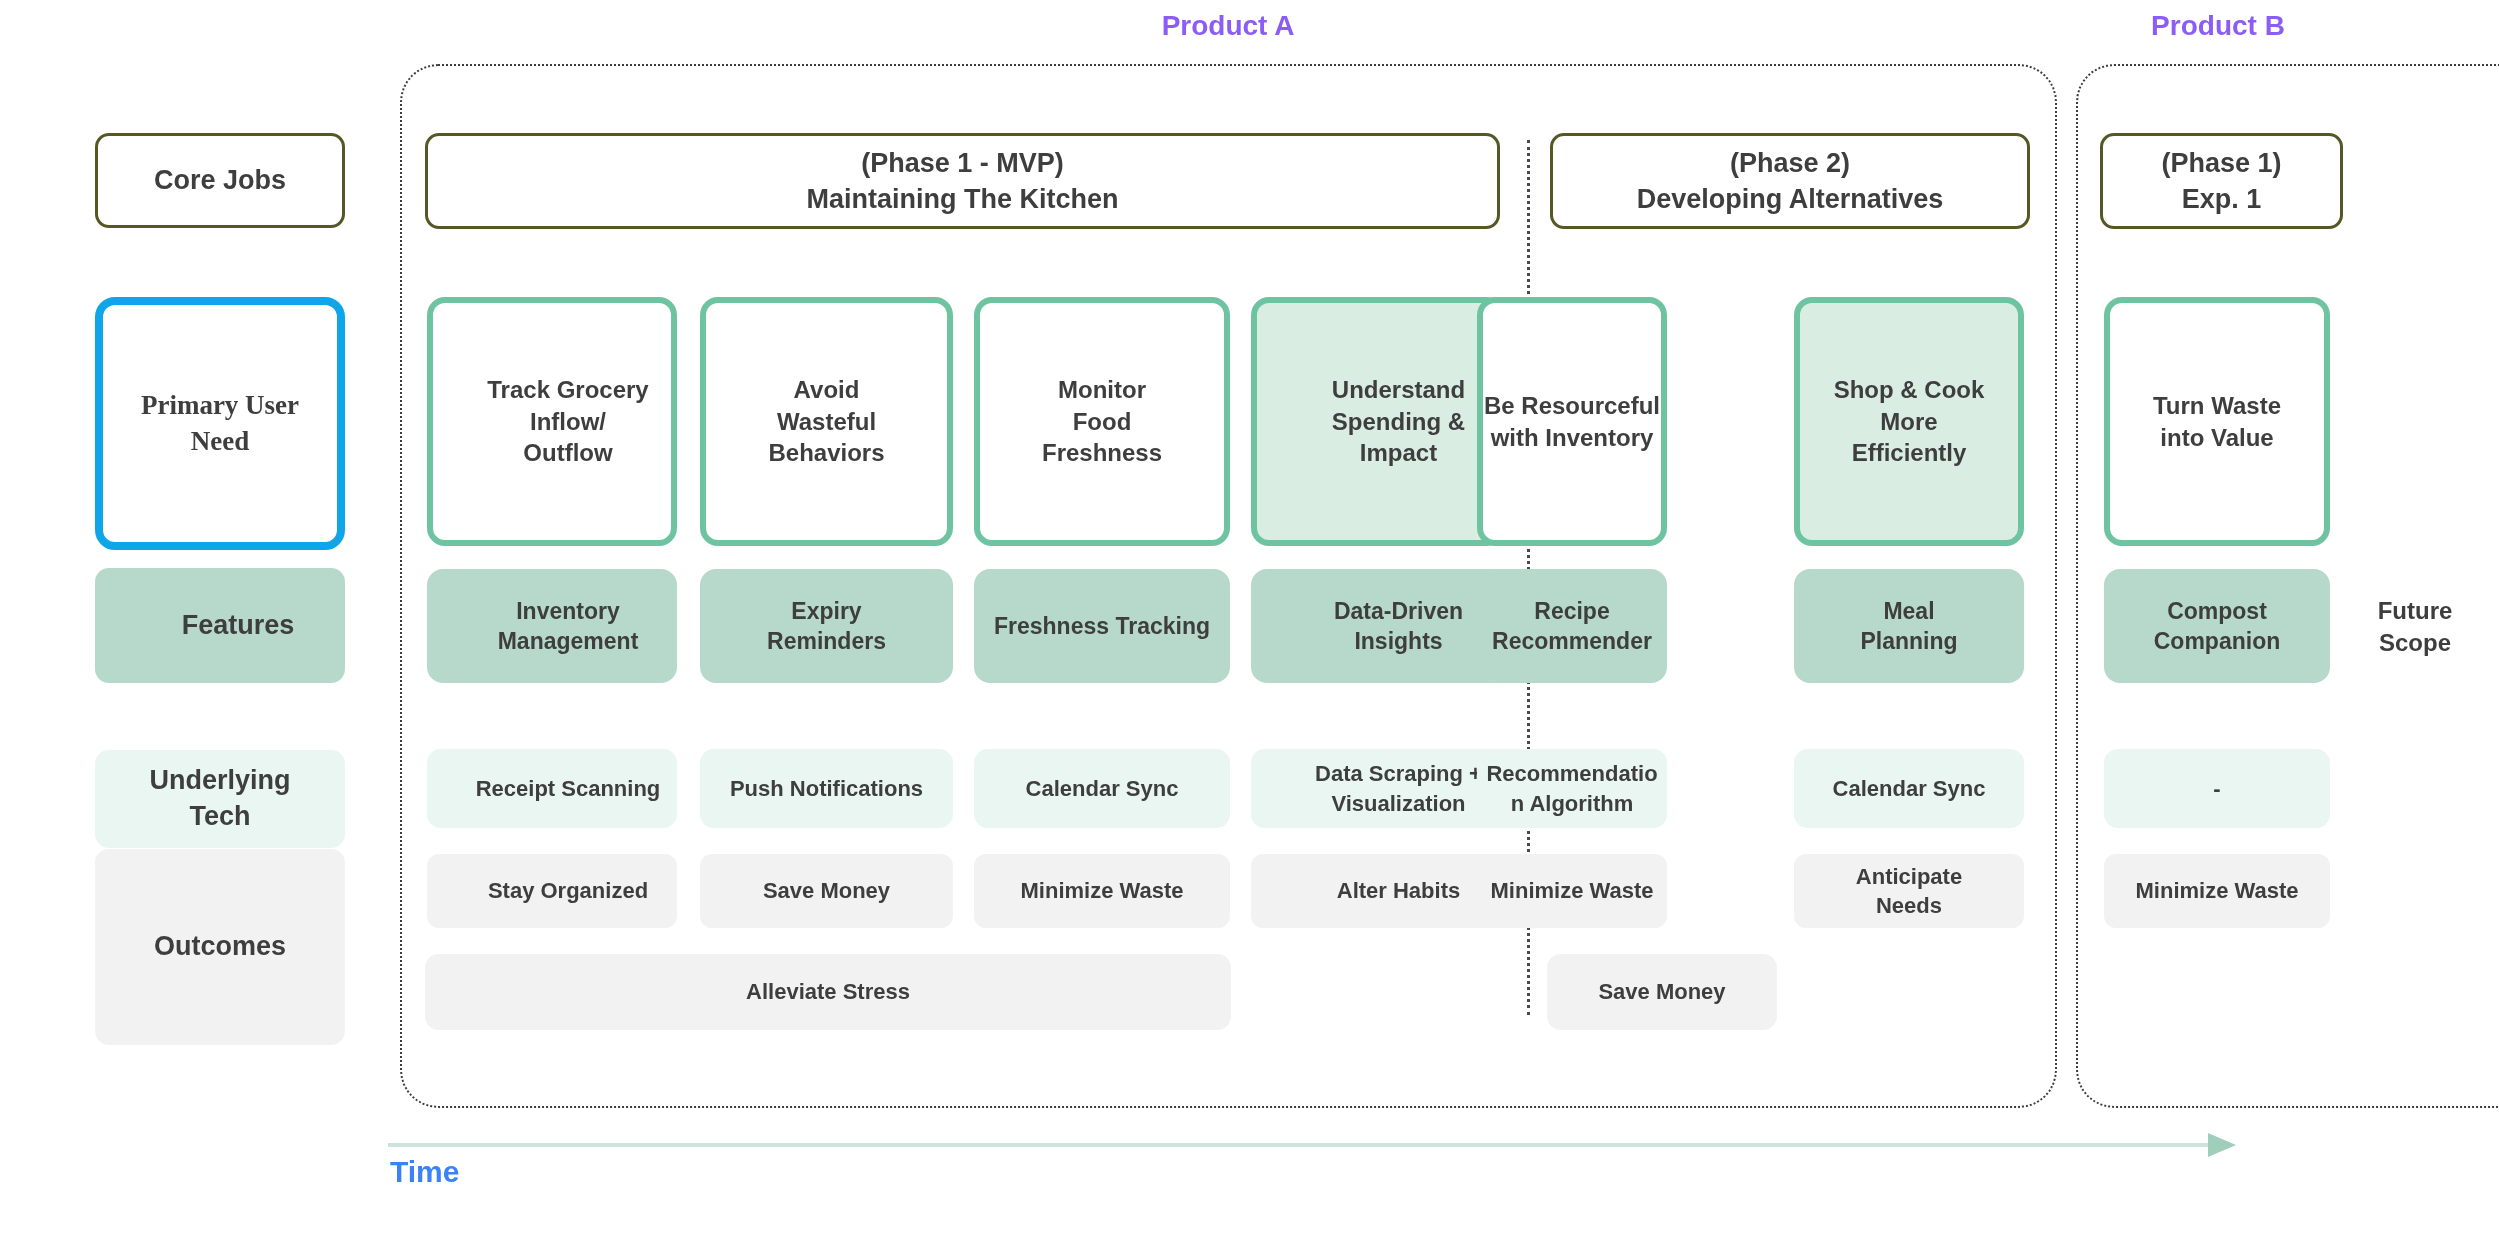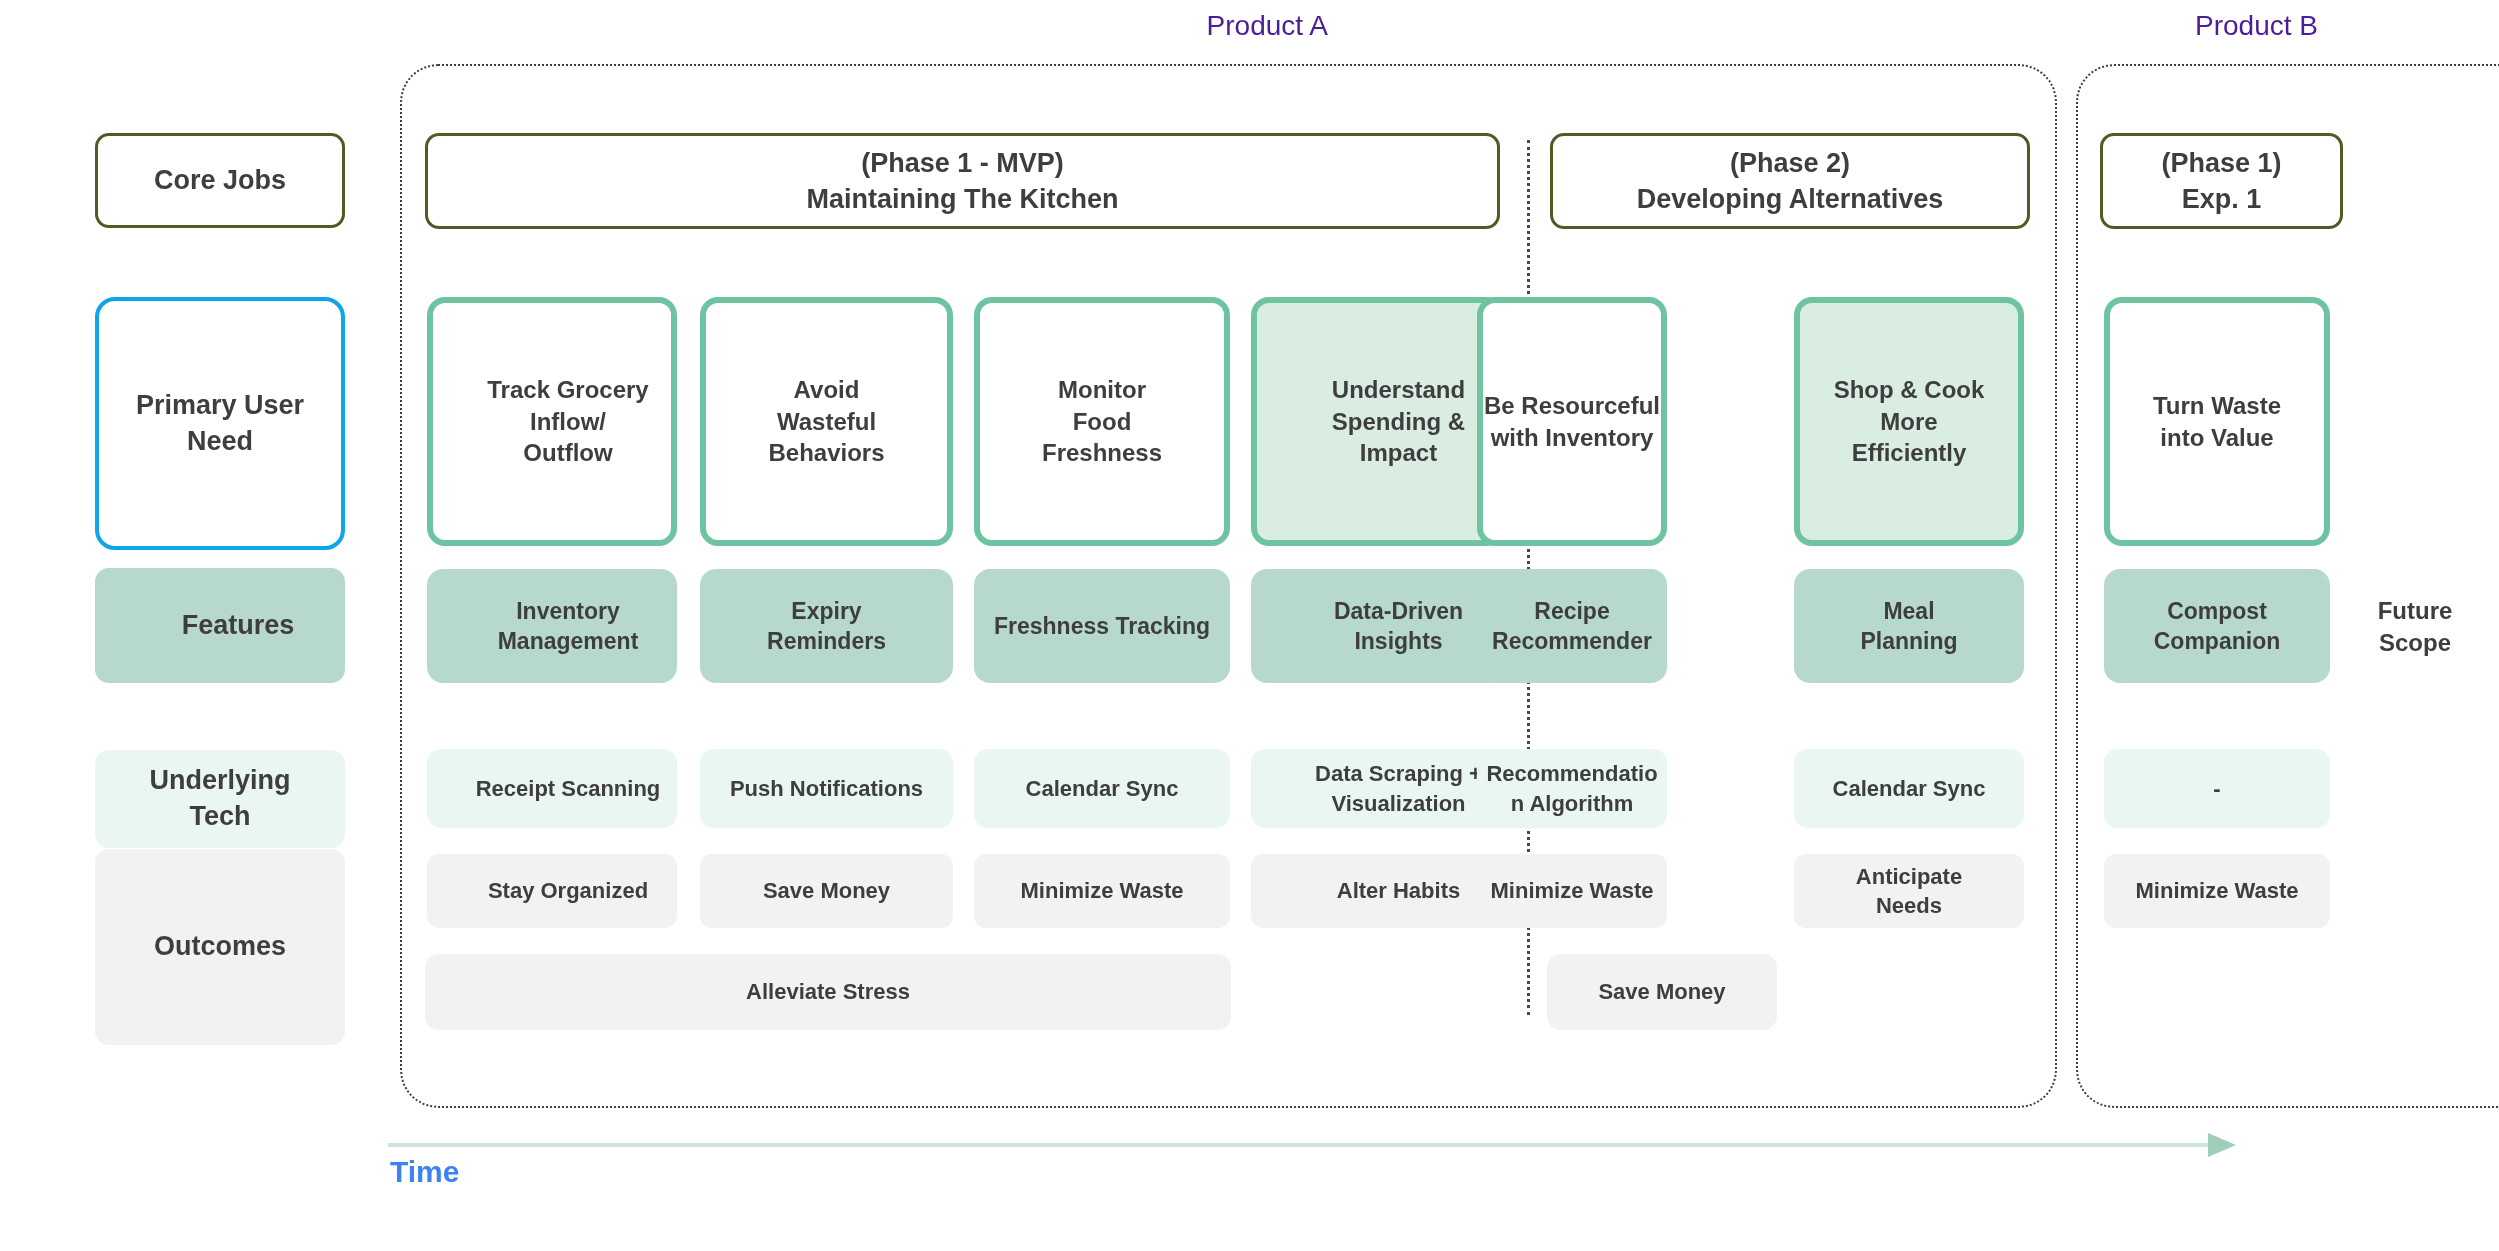--- a/index.html
+++ b/index.html
@@ -11,26 +11,26 @@
     position:absolute;display:flex;align-items:center;justify-content:center;
     text-align:center;font-weight:bold;color:#3e3e3e;white-space:pre-line;
     box-sizing:border-box;line-height:1.32;
   }
   
   .container{position:absolute;border:2.5px dotted #3c3c3c;border-radius:38px;box-sizing:border-box;}
   .cont-a{left:400px;top:64px;width:1657px;height:1044px;}
   .cont-b{left:2076px;top:64px;width:480px;height:1044px;}
   .phase-divider{position:absolute;left:1527px;top:140px;height:875px;width:0;border-left:3px dotted #4a4a4a;}
   
-  .prod-label{position:absolute;top:10px;width:200px;text-align:right;font-weight:normal;font-size:28px;color:#4c1d95;}
+  .prod-label{position:absolute;top:10px;width:200px;text-align:center;font-weight:bold;font-size:28px;color:#8b5cf6;}
   .pa{left:1128px;} .pb{left:2118px;}
   
   .leftcol{left:95px;width:250px;}
   .olive-box{border:3px solid #555724;border-radius:14px;background:#ffffff;font-size:27px;}
-  .green-outline{border:4px solid #0ea5e9;border-radius:20px;background:#ffffff;}
+  .green-outline{border:8px solid #0ea5e9;border-radius:20px;background:#ffffff;font-family:Liberation Serif, serif;}
   .r-corejobs{top:133px;height:95px;}
   .r-pneed-l{top:297px;height:253px;font-size:27px;}
   .r-feat-l{top:568px;height:115px;background:#b6d9cb;border-radius:14px;font-size:27px;padding-left:36px;}
   .r-tech-l{top:750px;height:98px;background:#e9f6f1;border-radius:14px;font-size:27px;}
   .r-out-l{top:849px;height:196px;background:#f2f2f2;border-radius:14px;font-size:27px;}
   
   .r-phase{top:133px;height:96px;font-size:27px;line-height:1.35;}
   .ph1{left:425px;width:1075px;}
   .ph2{left:1550px;width:480px;}
   .phb{left:2100px;width:243px;}

